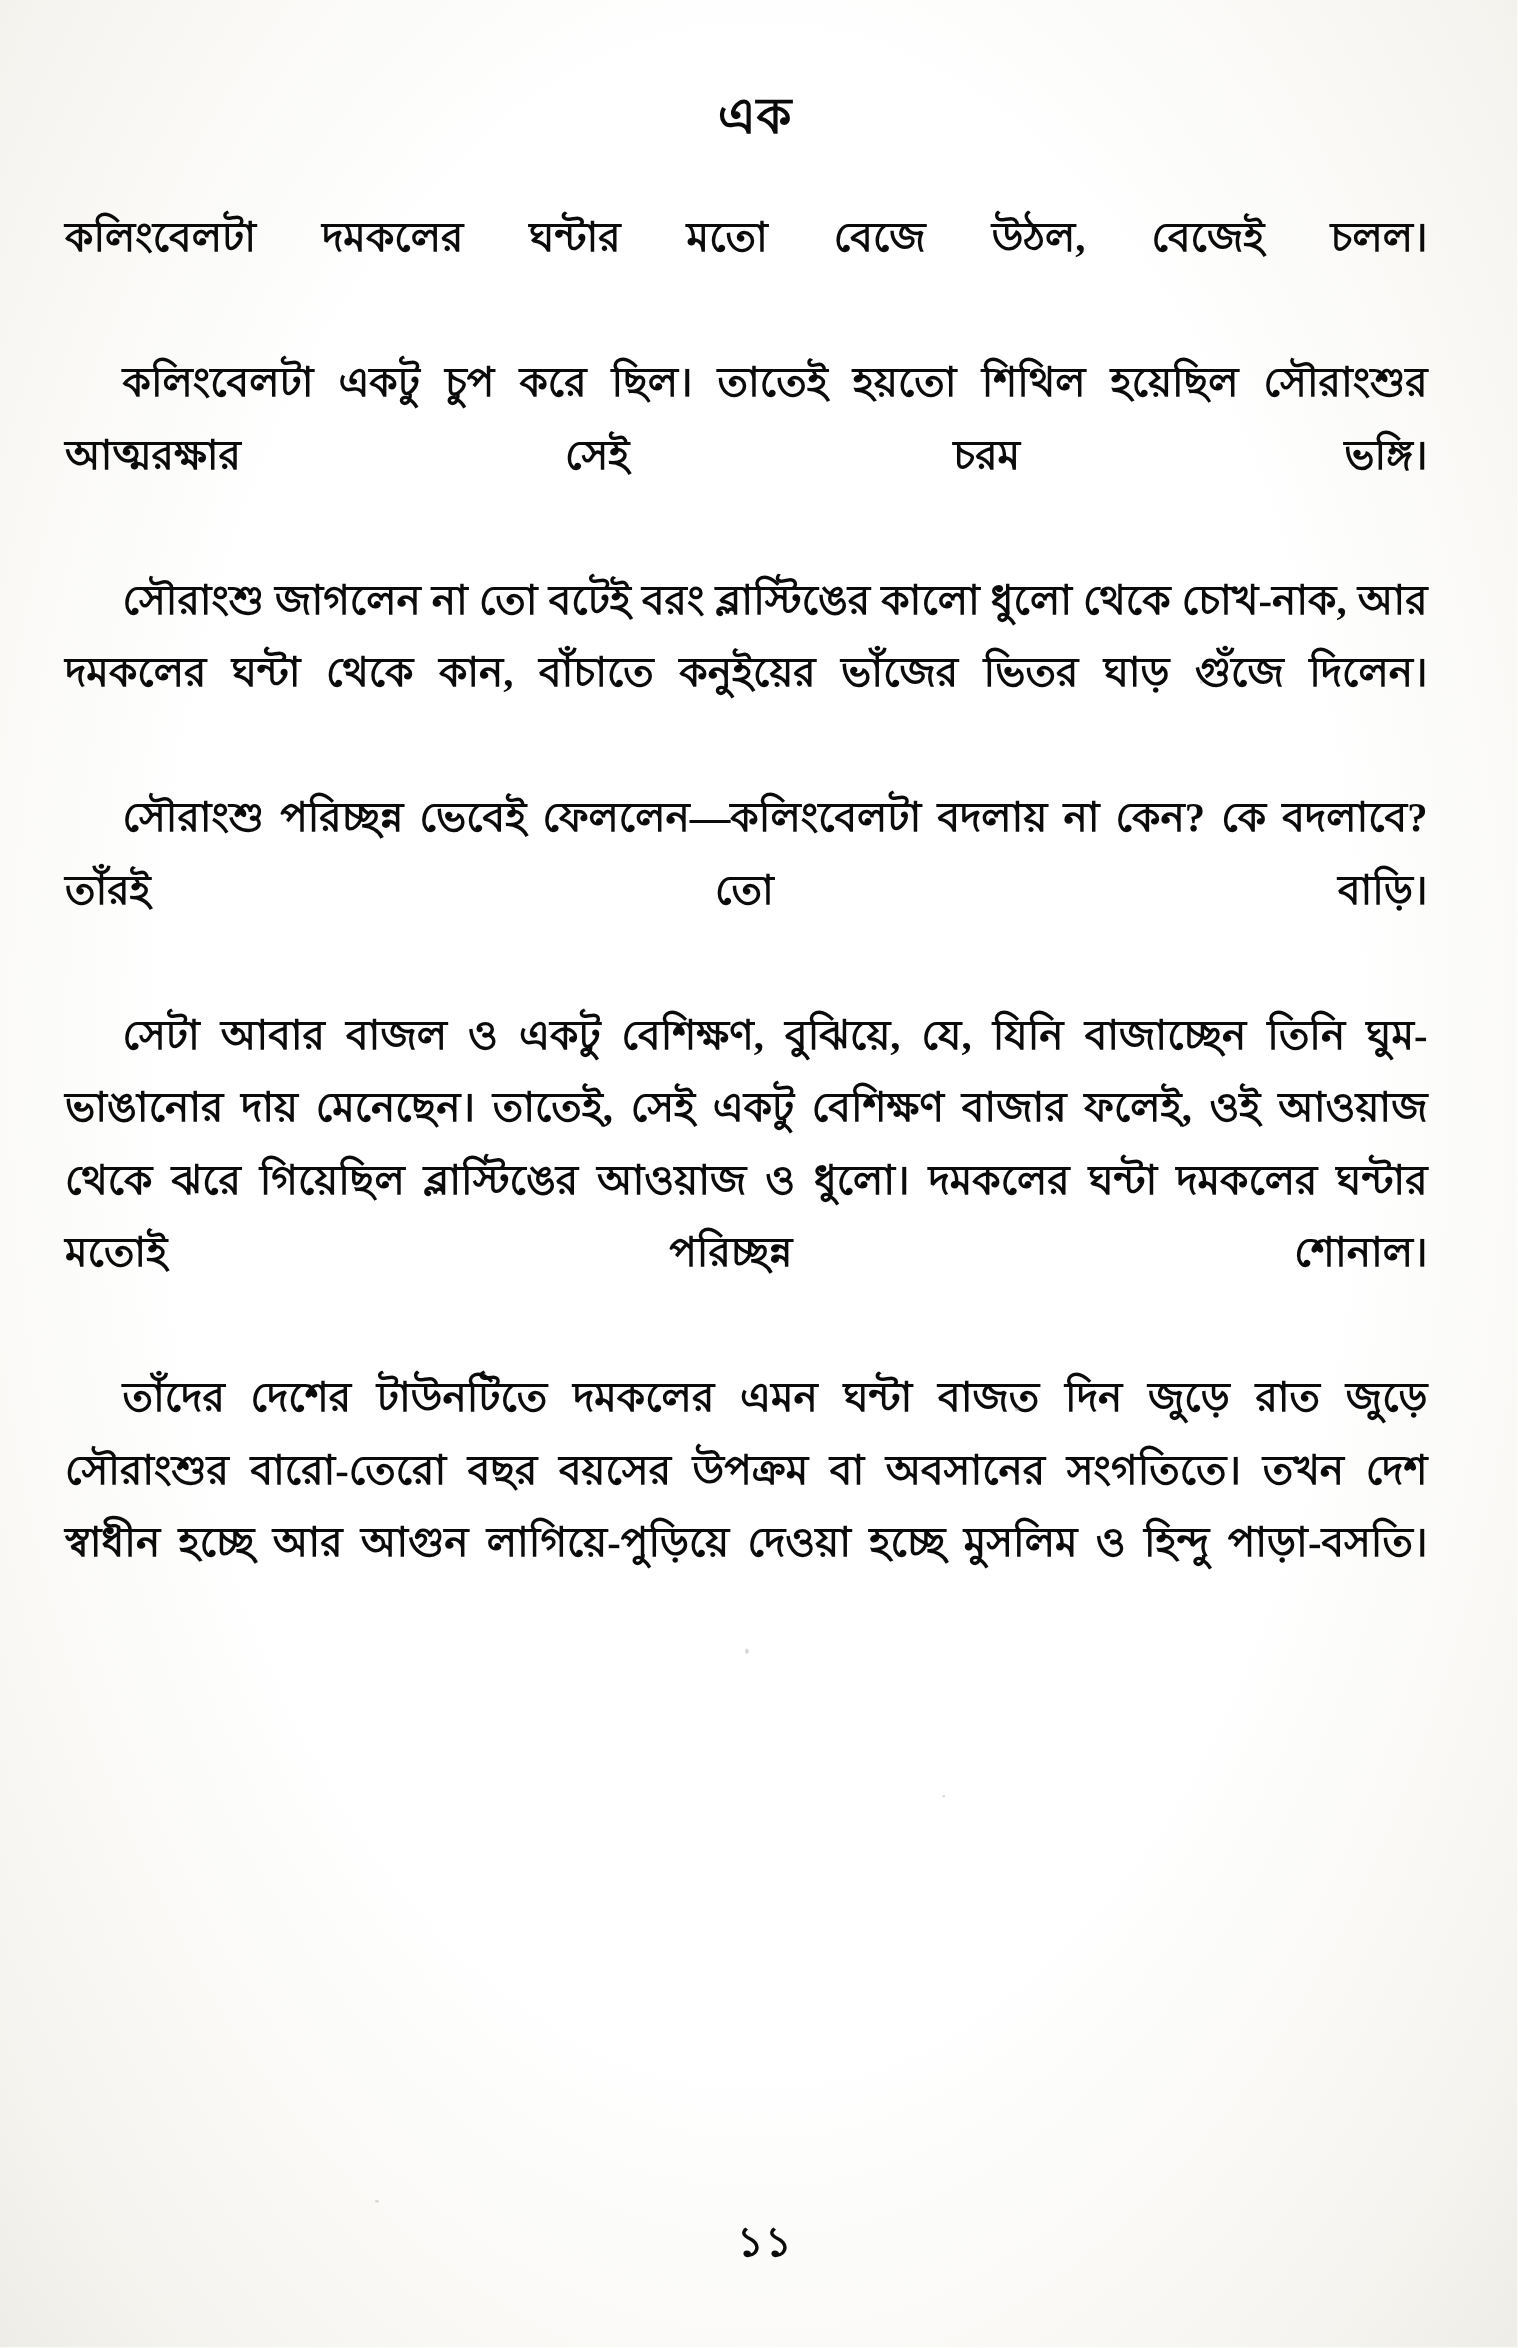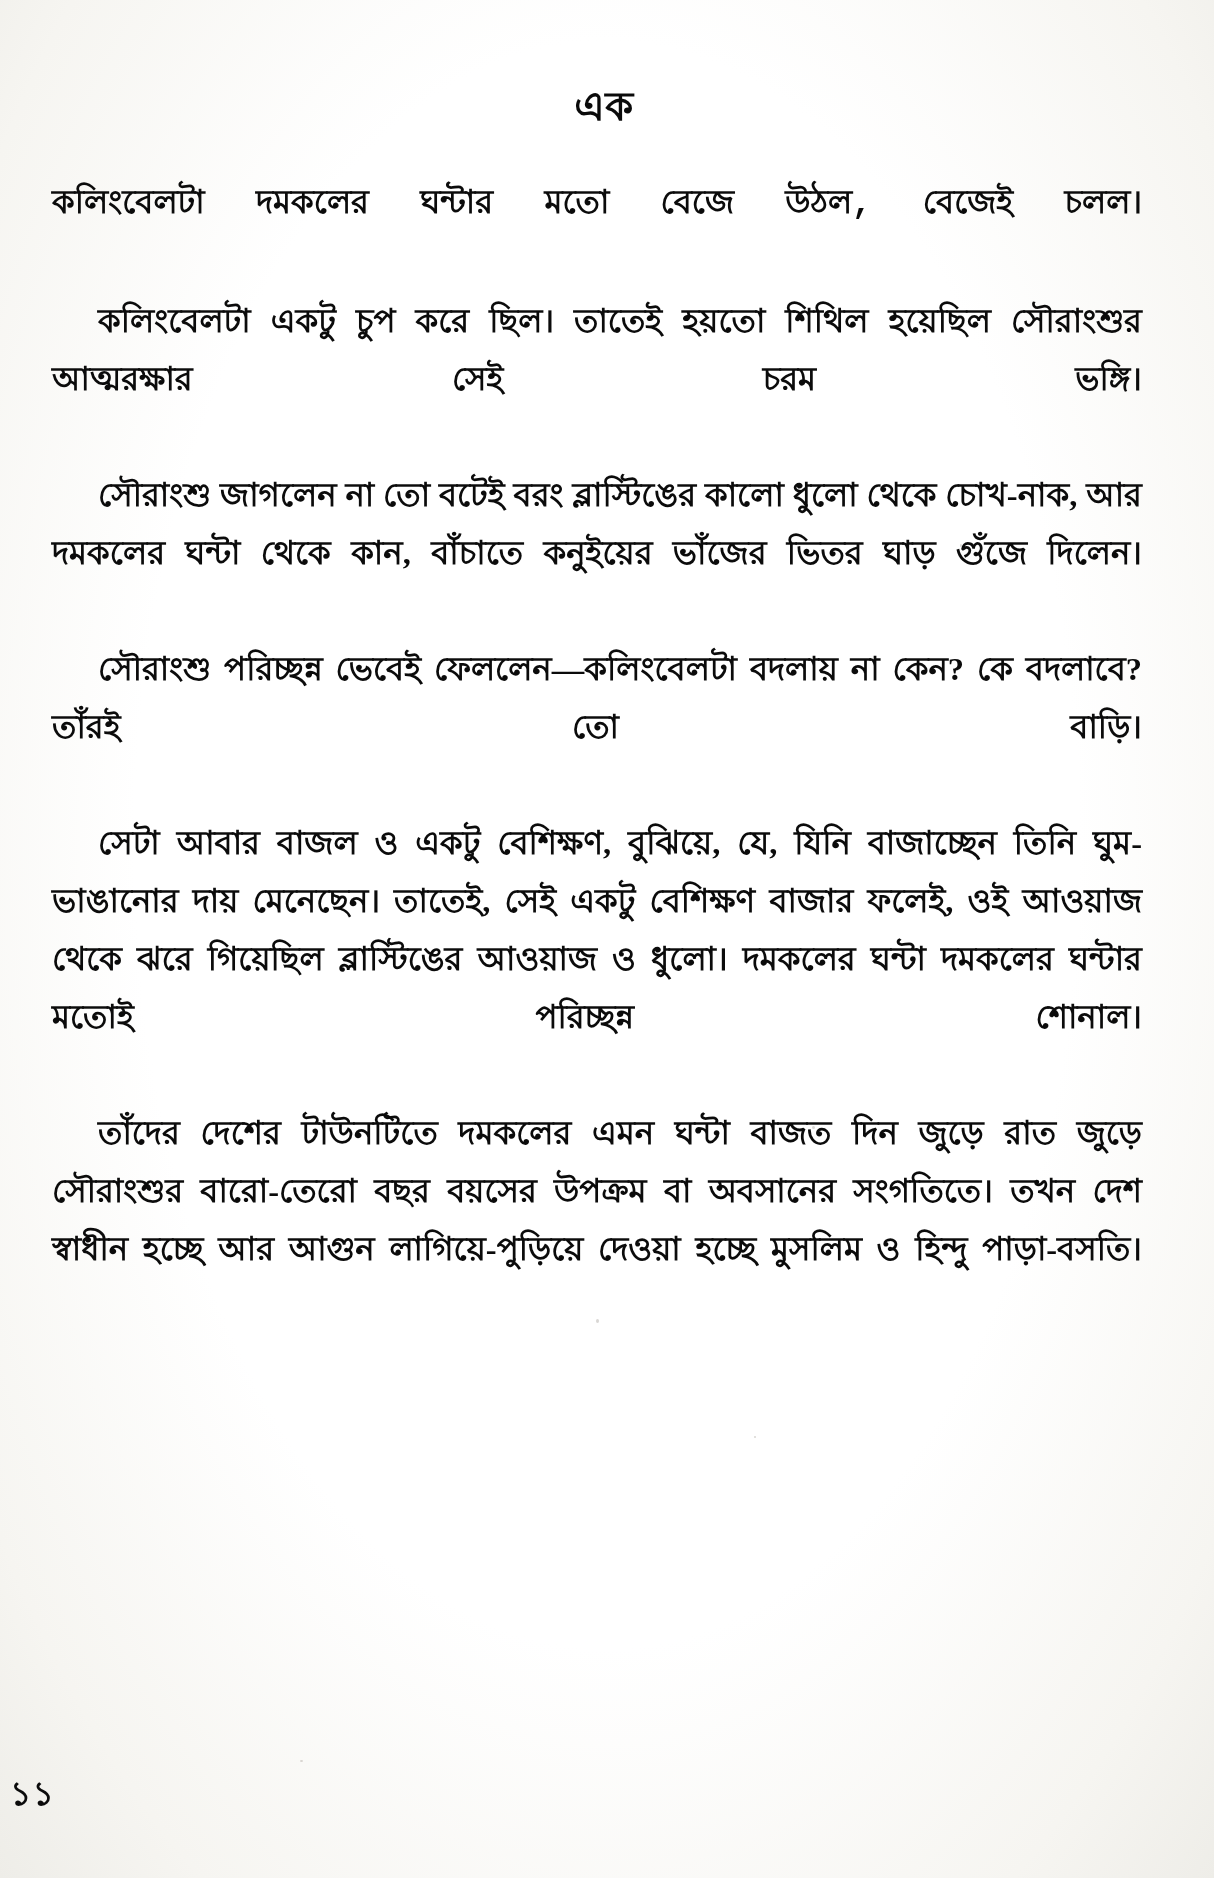--- a/index.html
+++ b/index.html
@@ -35,21 +35,21 @@
     box-sizing: border-box;
   }
 
   
   .chapter-title {
     text-align: center;
     font-size: 40px;
     line-height: 1.25;
     font-weight: 700;
     letter-spacing: 0.5px;
-    margin: 26px 0 44px 0;
+    margin: 12px 0 44px 0;
     padding-left: 14px;
     color: #0a0a0a;
   }
 
   .body-text {
     font-size: 32.5px;
     line-height: 58px;
     text-align: justify;
     text-justify: inter-word;
     word-spacing: 0.5px;
@@ -59,35 +59,35 @@
   }
 
   .body-text p {
     margin: 0;
     text-indent: 46px;
     text-align: justify;
   }
 
   .body-text p.no-indent {
     text-indent: 0;
-    font-family: Liberation Mono, monospace;
   }
 
   
   .body-text p:after {
     content: "";
     display: inline-block;
     width: 100%;
   }
 
   .page-number {
     position: absolute;
     left: 0;
     right: 0;
     bottom: 54px;
+    text-align: center;
     font-size: 33px;
     font-weight: 700;
     letter-spacing: 1px;
     color: #0b0b0b;
     padding-left: 10px;
   }
 
   
   .speckle {
     position: absolute;

